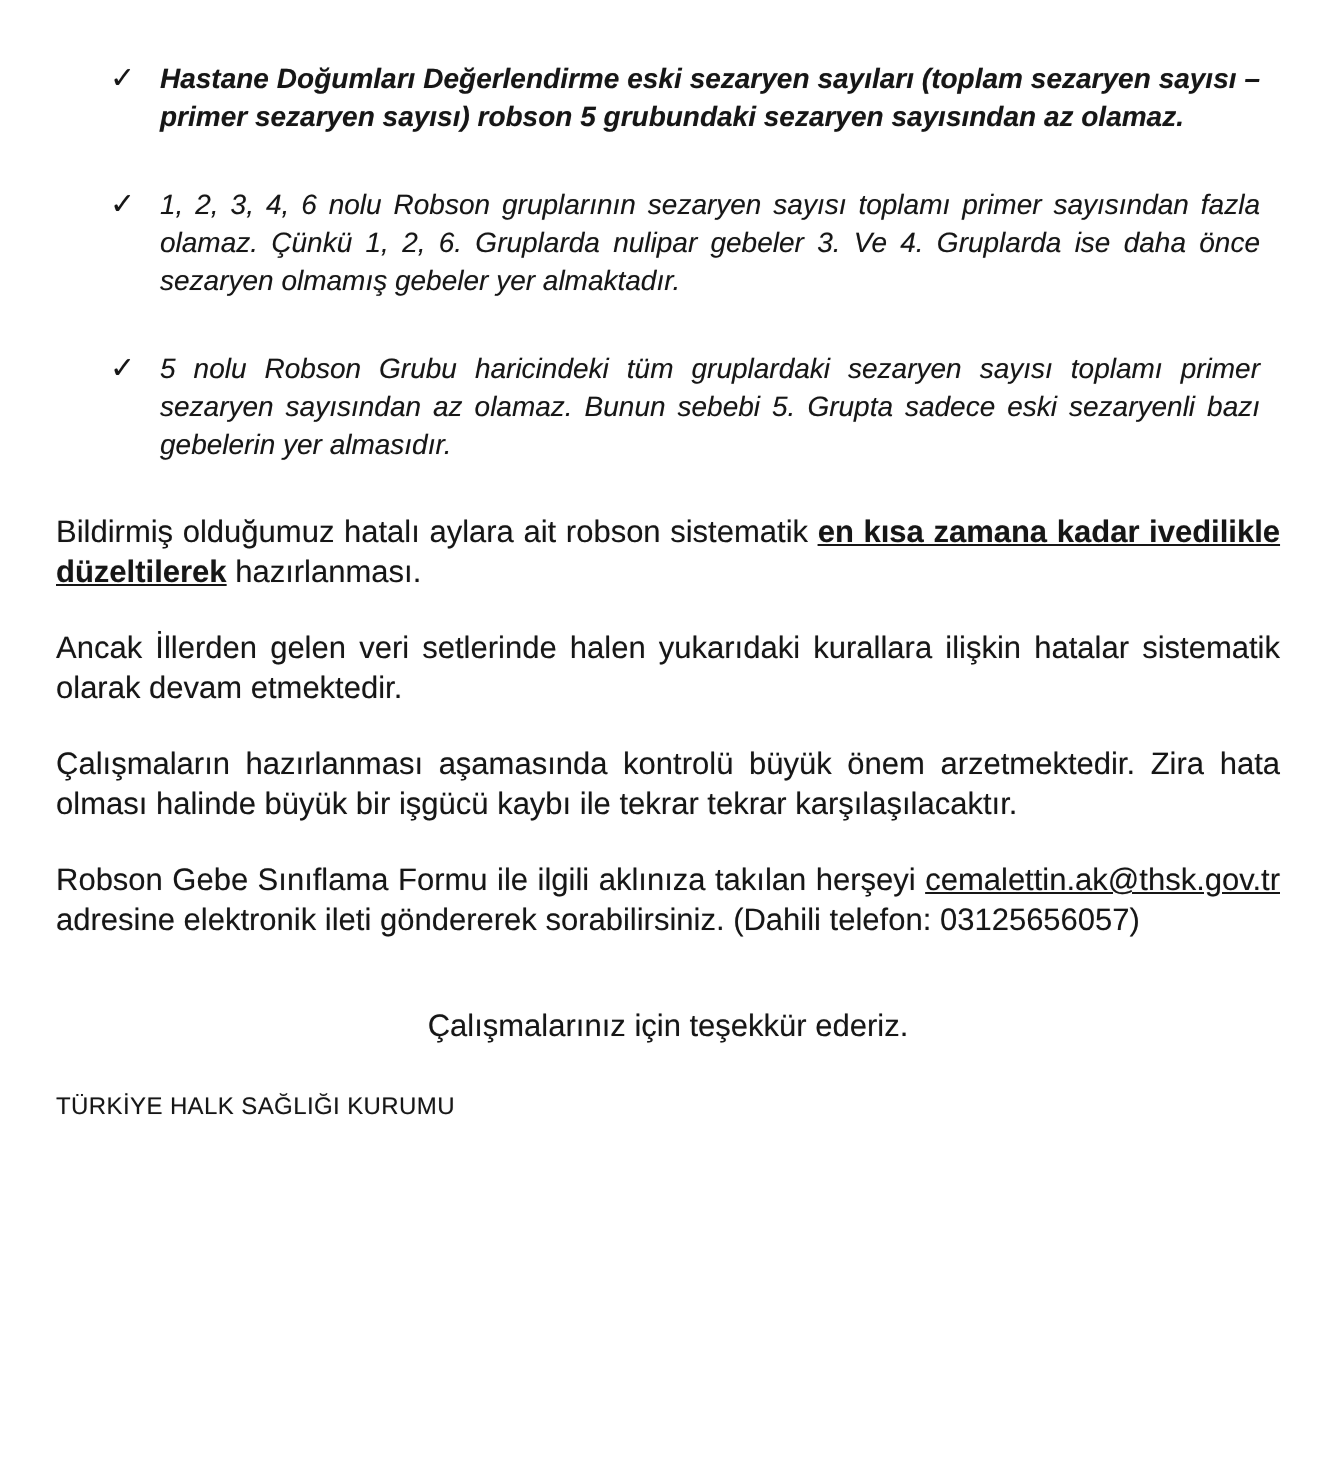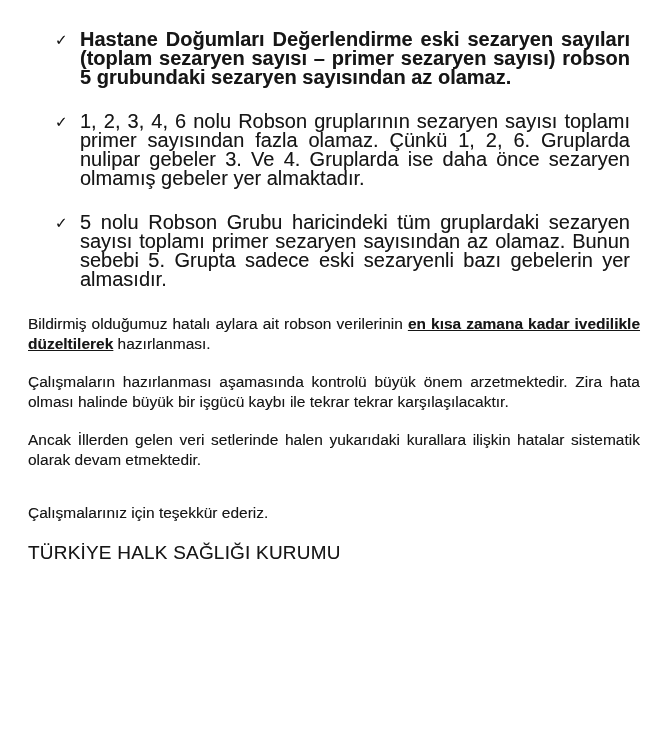--- a/index.html
+++ b/index.html
@@ -37,23 +37,24 @@
   .bullet .check {
     flex: 0 0 18px;
     width: 18px;
     margin-right: 7px;
     font-size: 15px;
     line-height: 19px;
     font-weight: 600;
   }
   .bullet .btext {
     flex: 1 1 auto;
-    font-size: 20px;
+    font-size: 14px;
     line-height: 19px;
     text-align: justify;
+    font-style: italic;
   }
   .bullet.bold .btext {
     font-weight: bold;
   }
   p.para {
     margin: 0 0 19px 0;
     font-size: 15.5px;
     line-height: 19.5px;
     text-align: justify;
   }
@@ -63,24 +64,24 @@
   p.para.bold { font-weight: bold; }
   .bold-underline {
     font-weight: bold;
     text-decoration: underline;
   }
   .underline {
     text-decoration: underline;
   }
   p.para.thanks {
     margin-top: 34px;
-    text-align: left;
+    text-align: center;
   }
   .footer {
-    font-size: 19px;
+    font-size: 12px;
     line-height: 21px;
   }
   .footer .org { letter-spacing: 0.2px; }
 </style>
 </head>
 <body>
 
 <div class="page">
 
   <ul class="bullets">
@@ -91,27 +92,28 @@
     <li class="bullet">
       <span class="check">✓</span>
       <span class="btext">1, 2, 3, 4, 6 nolu Robson gruplarının sezaryen sayısı toplamı primer sayısından fazla olamaz. Çünkü 1, 2, 6. Gruplarda nulipar gebeler 3. Ve 4. Gruplarda ise daha önce sezaryen olmamış gebeler yer almaktadır.</span>
     </li>
     <li class="bullet">
       <span class="check">✓</span>
       <span class="btext">5 nolu Robson Grubu haricindeki tüm gruplardaki sezaryen sayısı toplamı primer sezaryen sayısından az olamaz. Bunun sebebi 5. Grupta sadece eski sezaryenli bazı gebelerin yer almasıdır.</span>
     </li>
   </ul>
 
-  <p class="para first-after-list"><span>Bildirmiş olduğumuz hatalı aylara ait robson verilerinin </span><span class="bold-underline">en kısa zamana kadar ivedilikle düzeltilerek</span><span> hazırlanması.</span></p>
+  <p class="para first-after-list"><span>Bildirmiş olduğumuz hatalı aylara ait robson sistematik </span><span class="bold-underline">en kısa zamana kadar ivedilikle düzeltilerek</span><span> hazırlanması.</span></p>
 
+
+  <p class="para">Ancak İllerden gelen veri setlerinde halen yukarıdaki kurallara ilişkin hatalar sistematik olarak devam etmektedir.</p>
 
   <p class="para">Çalışmaların hazırlanması aşamasında kontrolü büyük önem arzetmektedir. Zira hata olması halinde büyük bir işgücü kaybı ile tekrar tekrar karşılaşılacaktır.</p>
 
-  <p class="para">Ancak İllerden gelen veri setlerinde halen yukarıdaki kurallara ilişkin hatalar sistematik olarak devam etmektedir.</p>
-
+  <p class="para"><span>Robson Gebe Sınıflama Formu ile ilgili aklınıza takılan herşeyi </span><span class="underline">cemalettin.ak@thsk.gov.tr</span><span> adresine elektronik ileti göndererek sorabilirsiniz. (Dahili telefon: 03125656057)</span></p>
 
   <p class="para thanks">Çalışmalarınız için teşekkür ederiz.</p>
 
   <div class="footer">
     <div class="org">TÜRKİYE HALK SAĞLIĞI KURUMU</div>
   </div>
 
 </div>
 
 </body></html>

